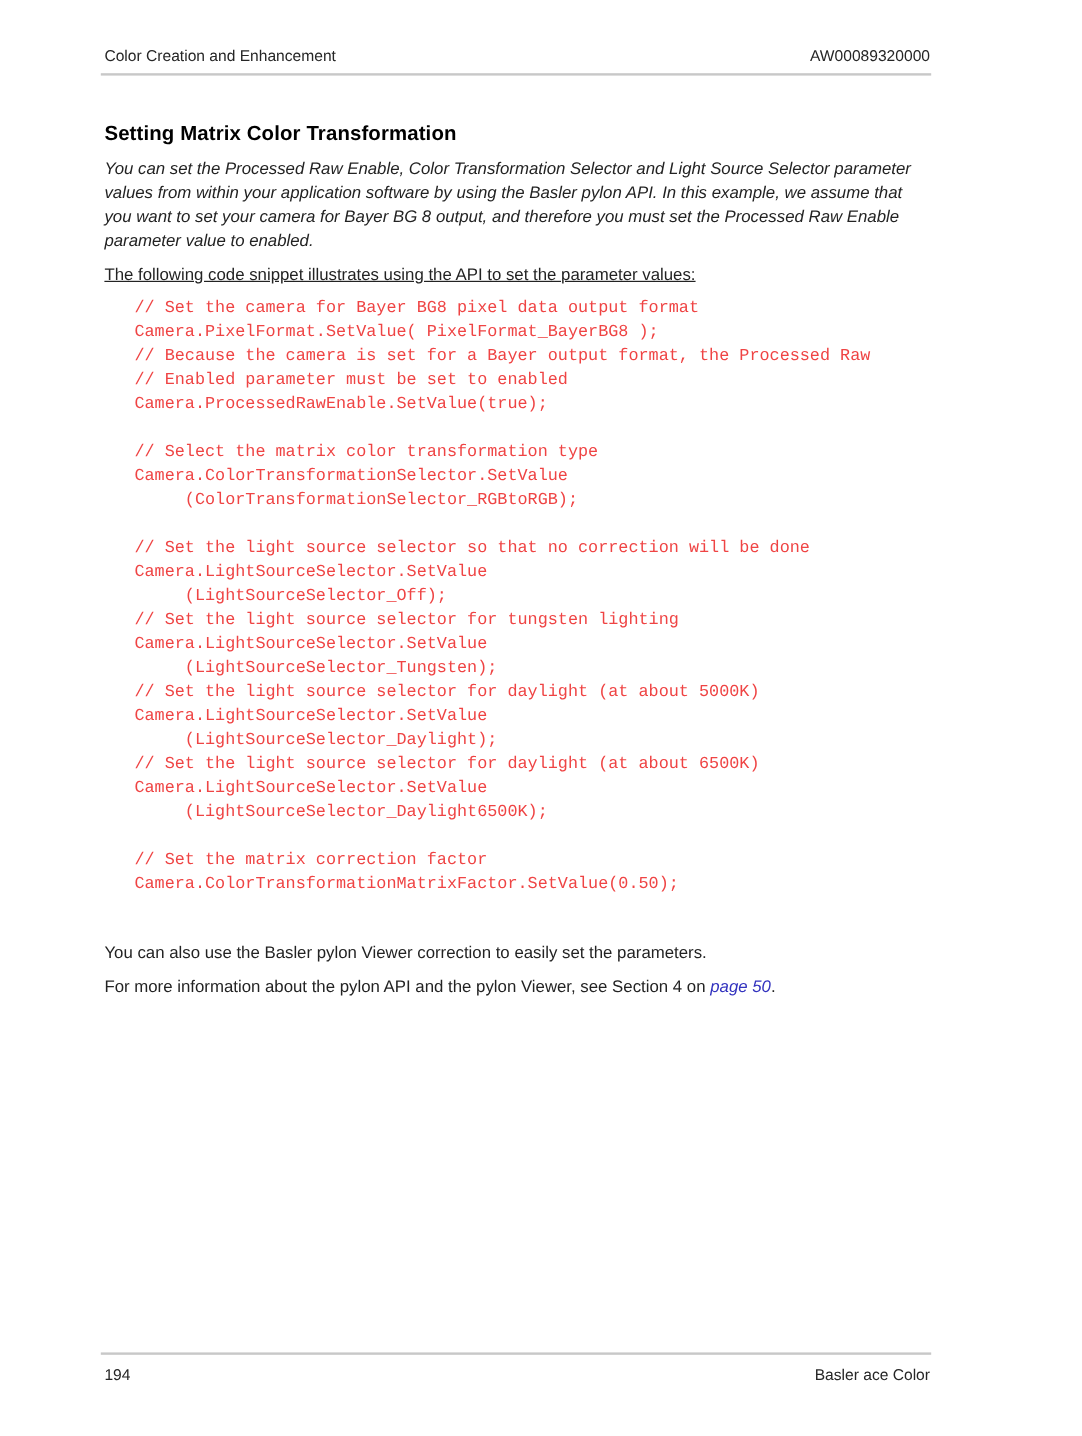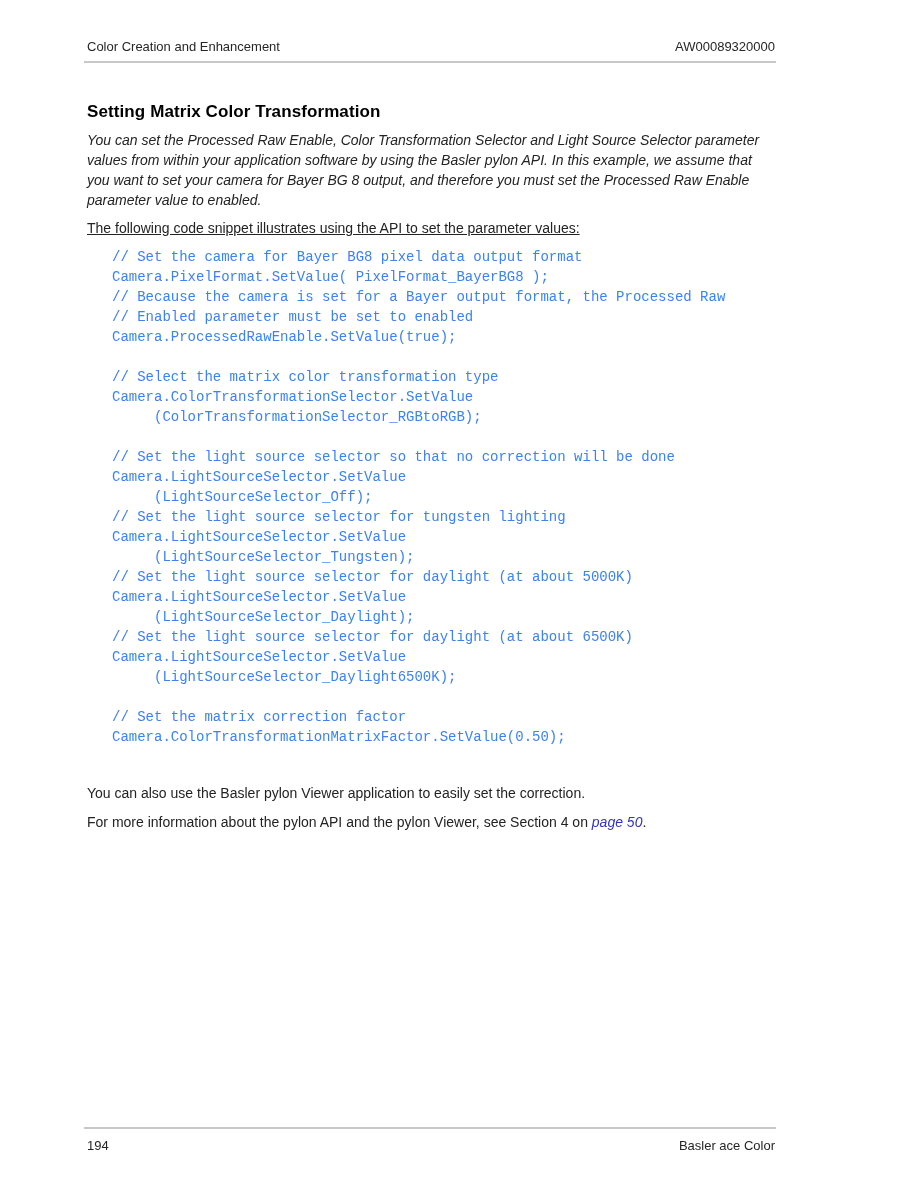--- a/index.html
+++ b/index.html
@@ -49,21 +49,21 @@
     color: #232323;
   }
   .para-intro { margin-top: 7px; font-style: italic; }
   .para-code-intro { margin-top: 8px; text-decoration: underline; }
   .code-block {
     margin-top: 9px;
     margin-left: 25px;
     font-family: "Liberation Mono", "DejaVu Sans Mono", monospace;
     font-size: 14px;
     line-height: 20px;
-    color: #3b82f6;
+    color: #ef4444;
     white-space: pre;
   }
   .para-viewer { margin-top: 36px; }
   .para-moreinfo { margin-top: 9px; }
   .page-link {
     text-decoration: none;
     cursor: pointer;
     font-style: italic;
   }
   .running-footer {
@@ -113,21 +113,21 @@
 // Set the light source selector for daylight (at about 5000K)
 Camera.LightSourceSelector.SetValue
      (LightSourceSelector_Daylight);
 // Set the light source selector for daylight (at about 6500K)
 Camera.LightSourceSelector.SetValue
      (LightSourceSelector_Daylight6500K);
 
 // Set the matrix correction factor
 Camera.ColorTransformationMatrixFactor.SetValue(0.50);</pre>
 
-  <p class="body-para para-viewer">You can also use the Basler pylon Viewer application to easily set the correction.</p>
+  <p class="body-para para-viewer">You can also use the Basler pylon Viewer correction to easily set the parameters.</p>
 
   <p class="body-para para-moreinfo"><span>For more information about the pylon API and the pylon Viewer, see Section 4 on </span><a class="page-link" style="color: rgb(50, 50, 190);">page 50</a><span>.</span></p>
 
 </div>
 
 <div class="rule rule-footer" style="background: rgb(200, 200, 200);"></div>
 <div class="running-footer">
   <span>194</span>
   <span>Basler ace Color</span>
 </div>

